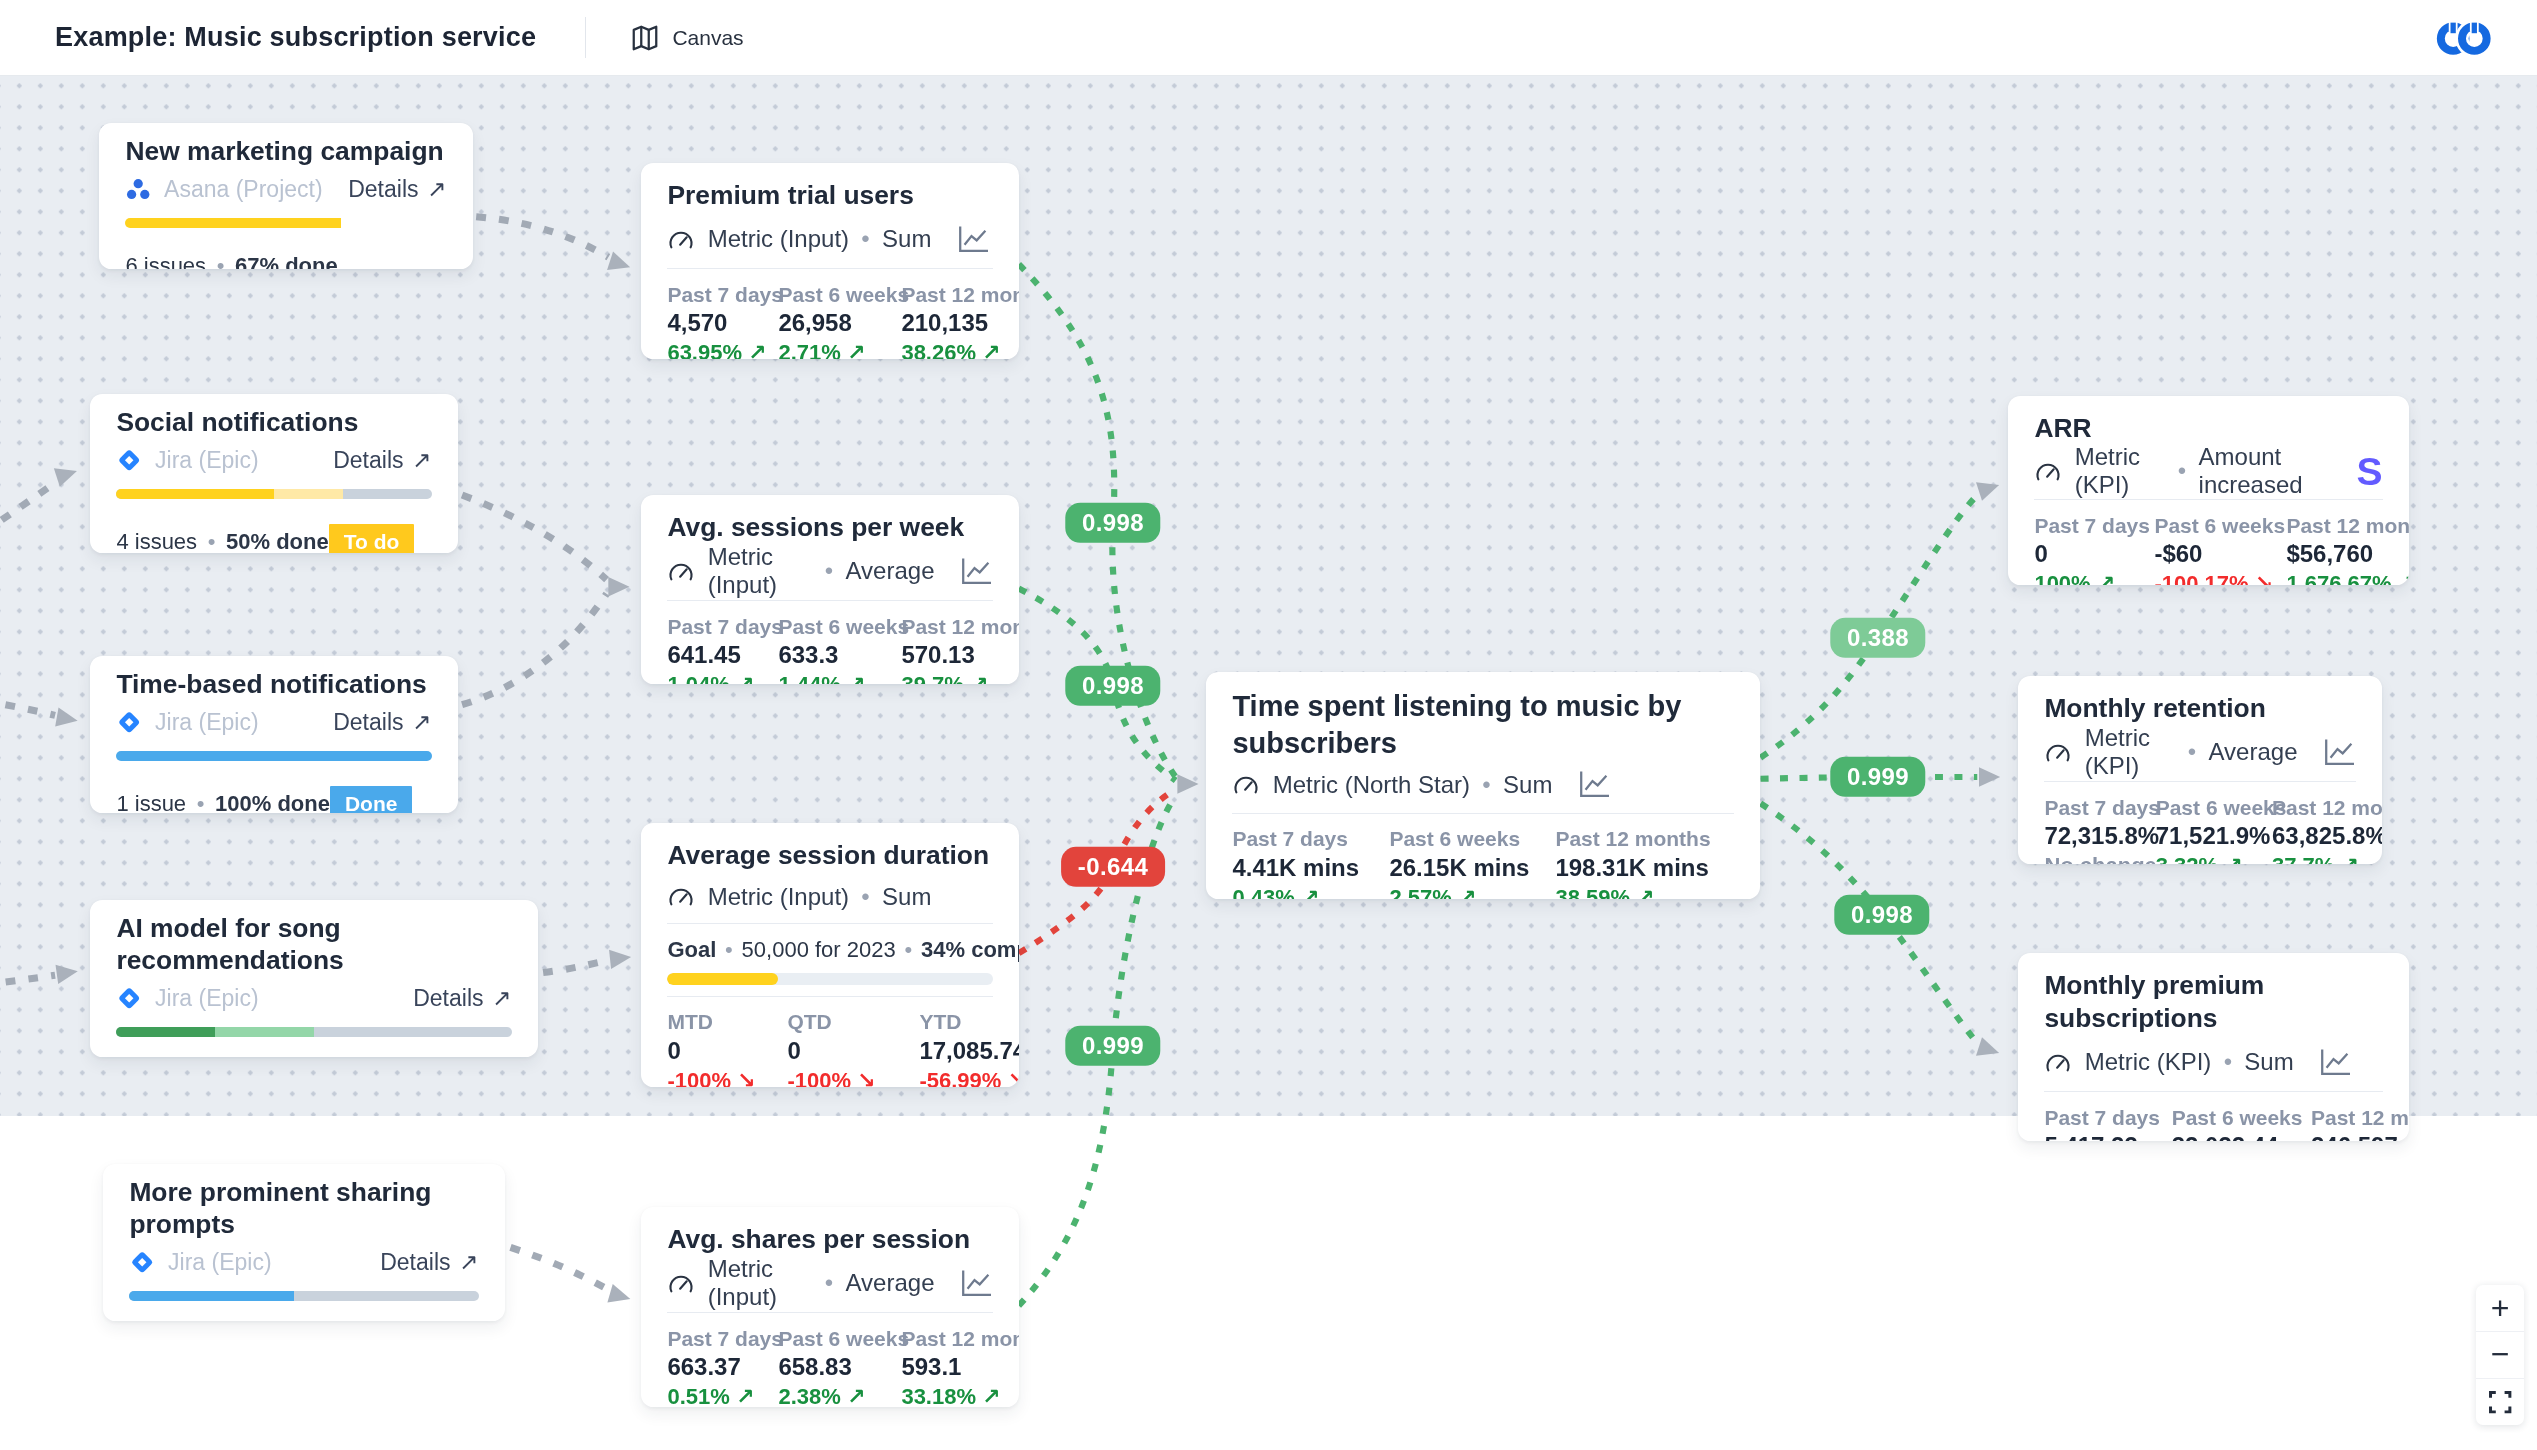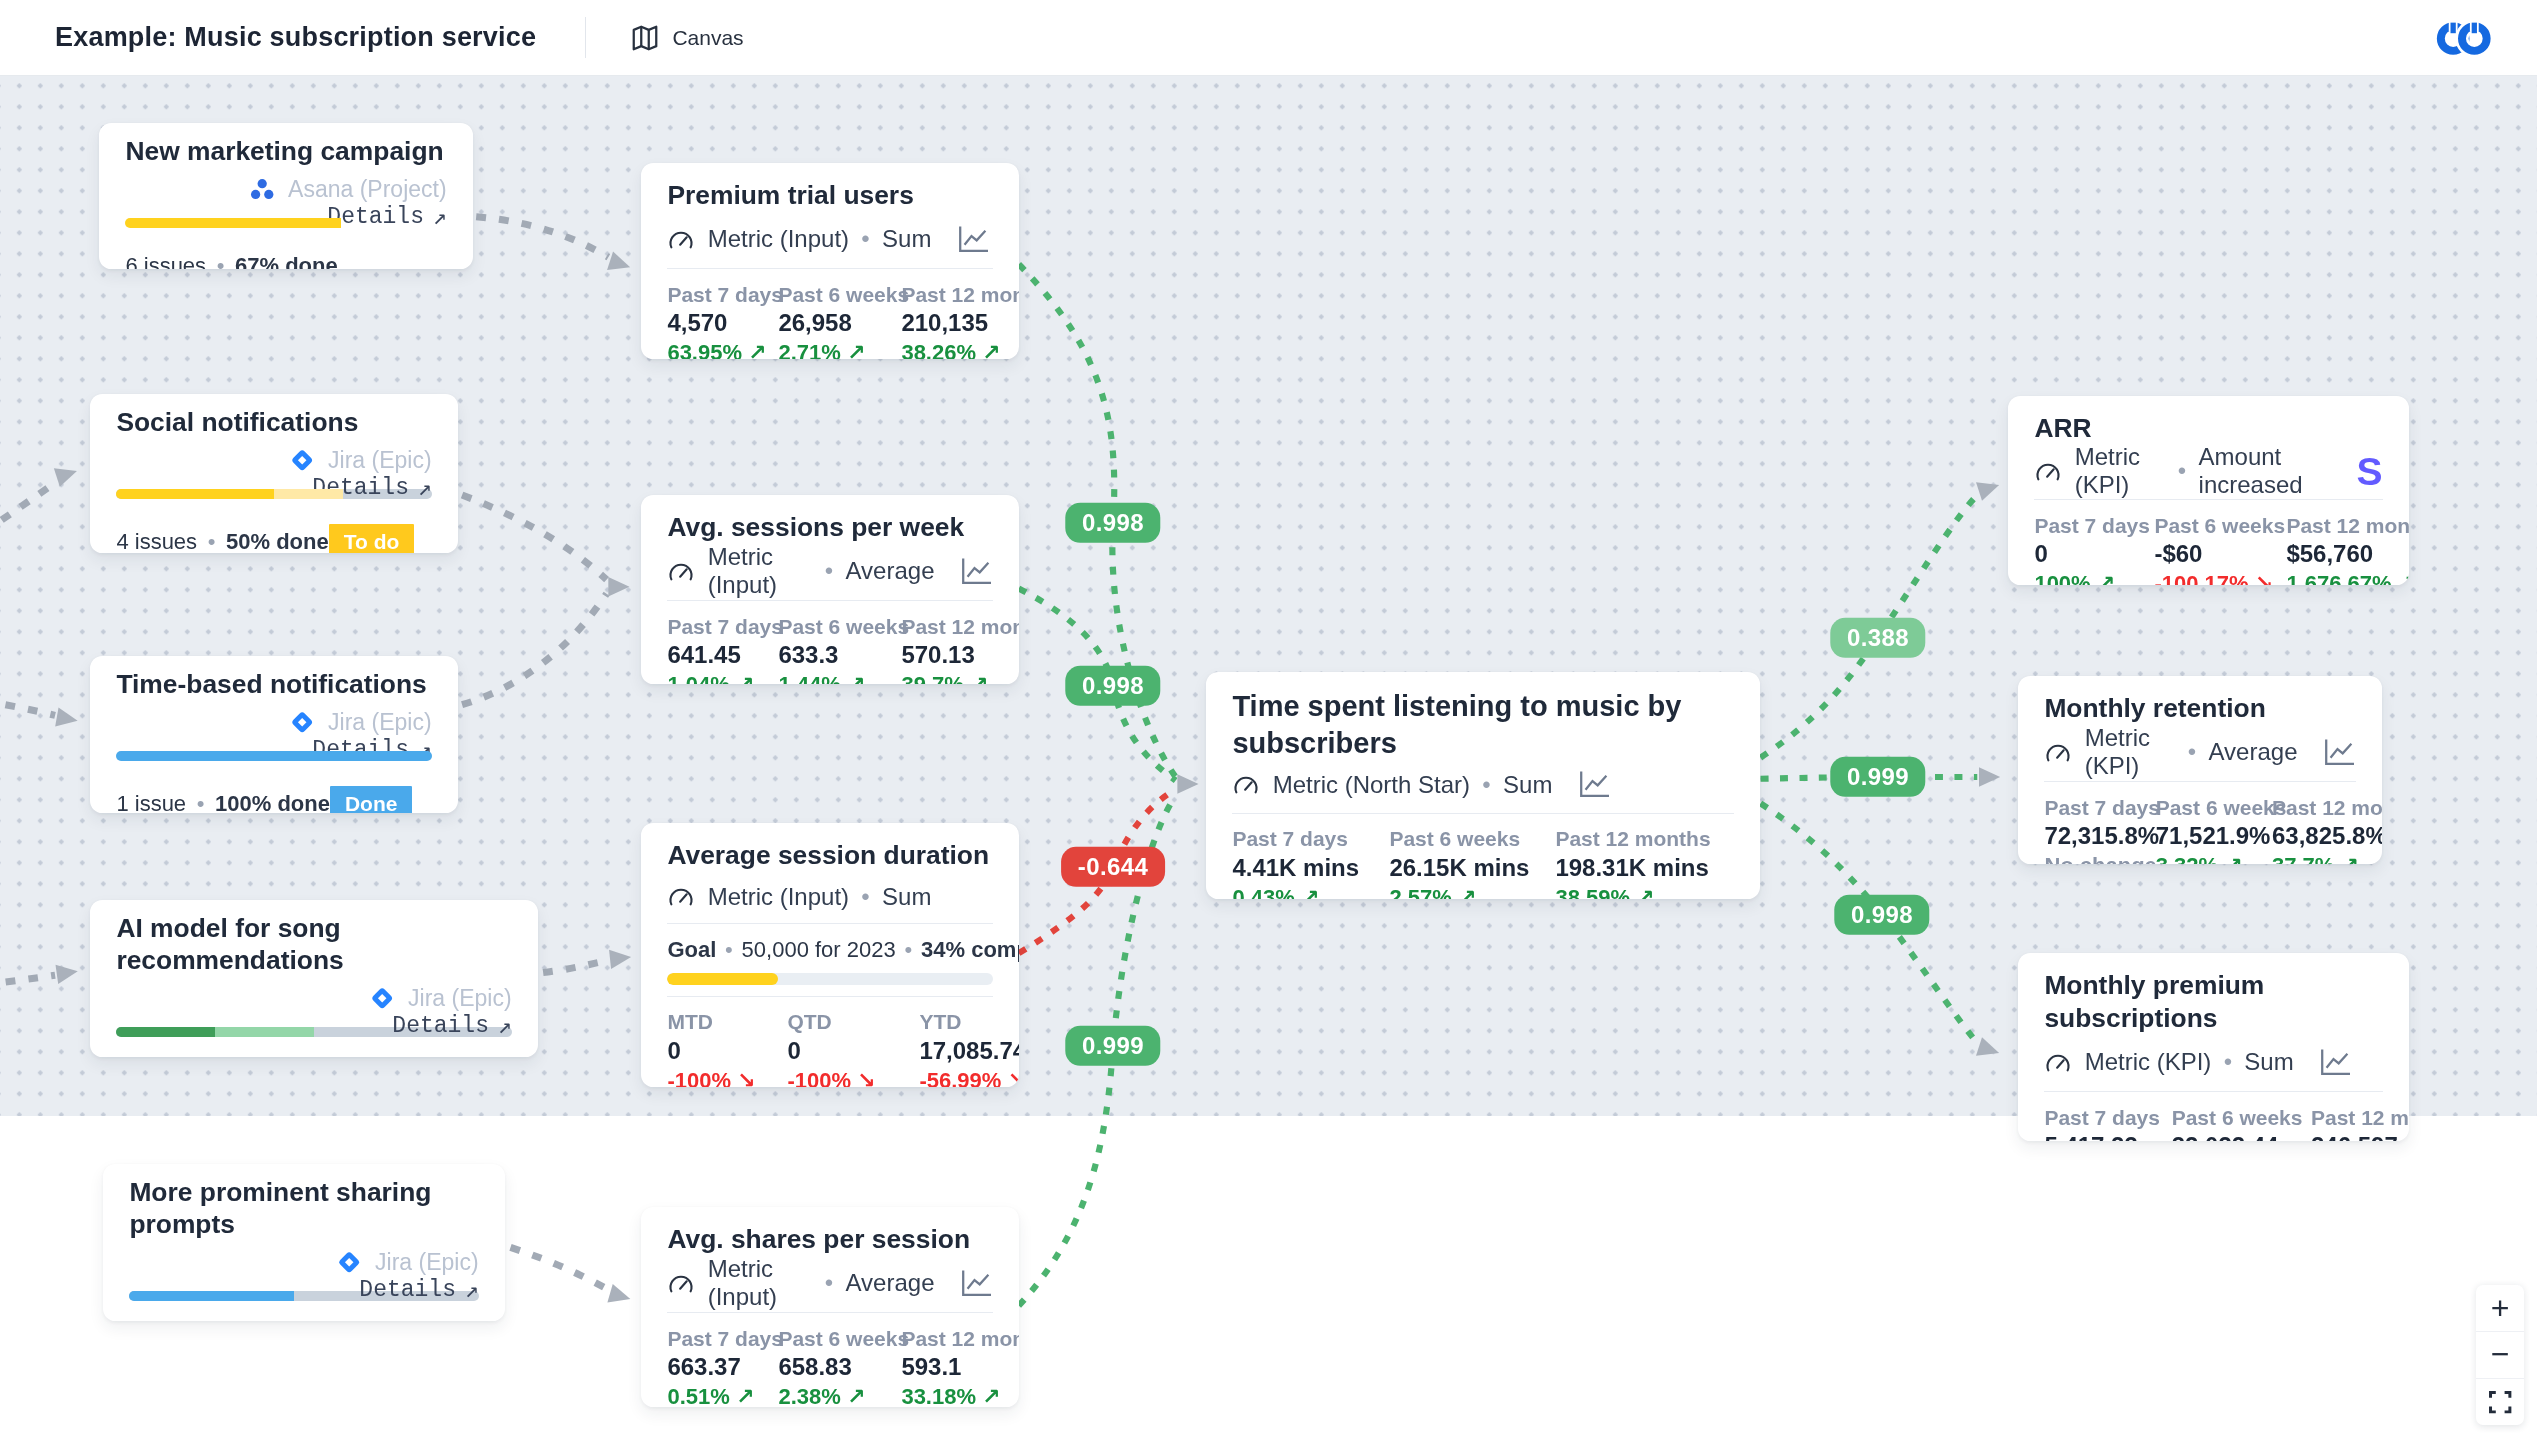--- a/index.html
+++ b/index.html
@@ -16,23 +16,23 @@
   .navitem{display:flex;align-items:center;gap:12.3px;margin-left:44px;font-size:21px;
     font-weight:500;color:#28313f;}
   .applogo{position:absolute;right:39px;top:17.6px;width:67px;height:41px;}
   
   .wires{position:absolute;inset:0;z-index:1;}
   
   .card{position:absolute;background:#fff;border-radius:12.3px;z-index:2;box-sizing:border-box;
     box-shadow:0 7px 16px rgba(28,38,58,.07),0 1.8px 3.5px rgba(28,38,58,.05);overflow:hidden;}
   .pcard{padding:12.3px 26.4px;}
   .ptitle{font-size:26.4px;font-weight:700;color:#202a3a;line-height:32px;}
-  .prow{display:flex;justify-content:space-between;align-items:flex-end;margin-top:8.8px;height:30px;flex-direction:column;}
+  .prow{display:flex;justify-content:space-between;align-items:flex-start;margin-top:8.8px;height:30px;}
   .psource{display:flex;align-items:center;gap:12.3px;font-size:23px;color:#b9c2d1;}
-  .details{display:flex;align-items:center;gap:8.8px;font-size:23px;color:#39445a;cursor:pointer;font-family:Liberation Mono, monospace;}
+  .details{display:flex;align-items:center;gap:8.8px;font-size:23px;color:#39445a;cursor:pointer;}
   .pbar{display:flex;height:10.6px;border-radius:5.3px;overflow:hidden;margin-top:11.5px;background:transparent;}
   .pbar.tracked{background:#c9d2dc;}
   .seg{height:100%;}
   .seg-yellow{background:#ffd21e;}
   .seg-paleyellow{background:#ffe9a6;}
   .seg-blue{background:#4aa9eb;}
   .seg-green{background:#3f9e59;}
   .seg-palegreen{background:#93d6a8;}
   .pfoot{display:flex;justify-content:flex-start;align-items:center;margin-top:25px;}
   .issues{display:flex;align-items:center;gap:10.6px;font-size:22px;color:#2c3647;}

